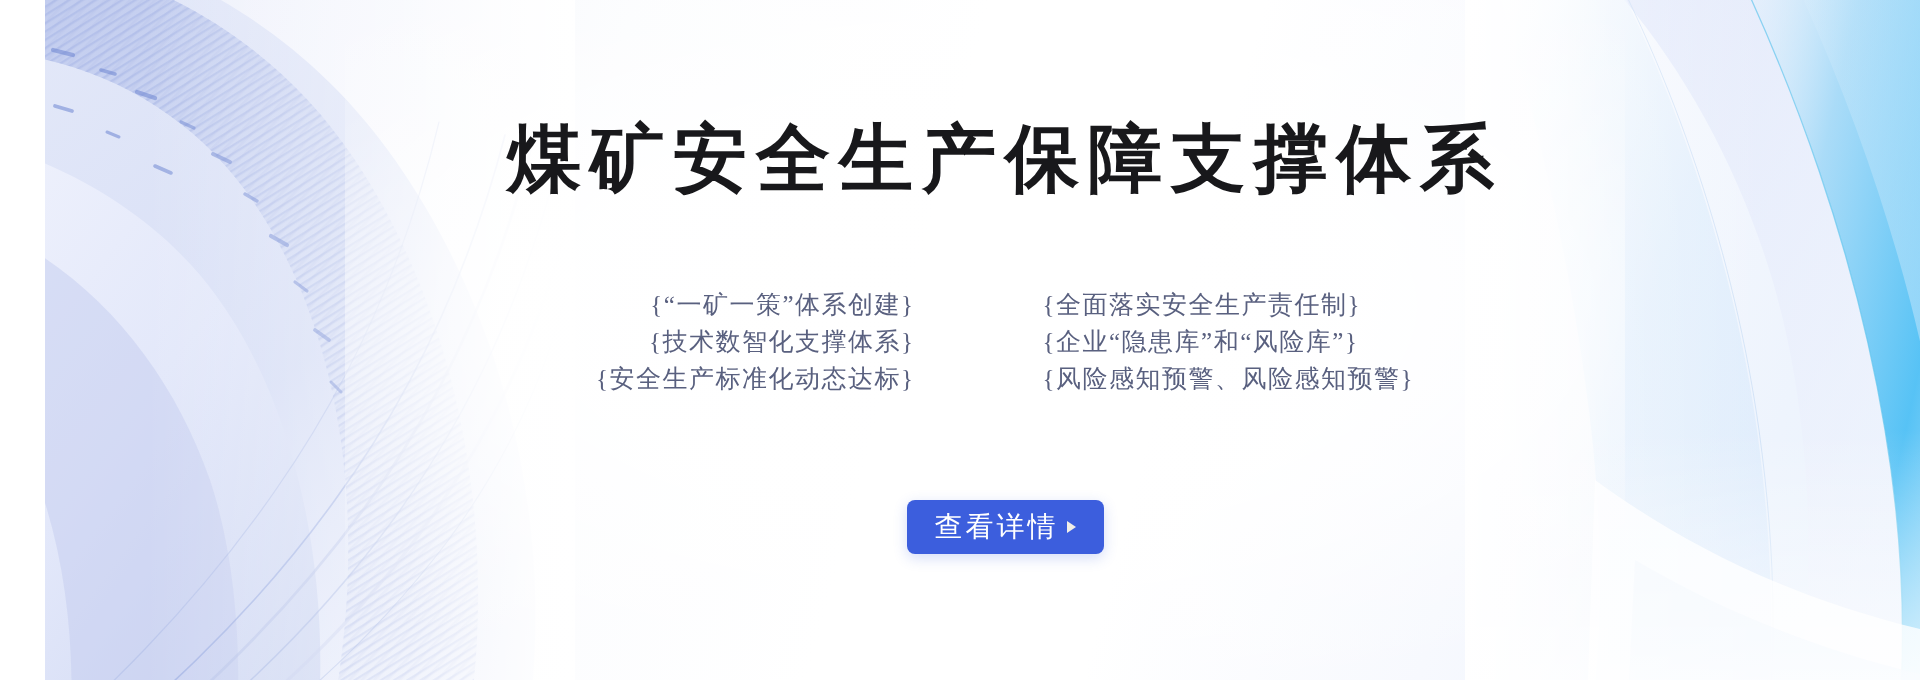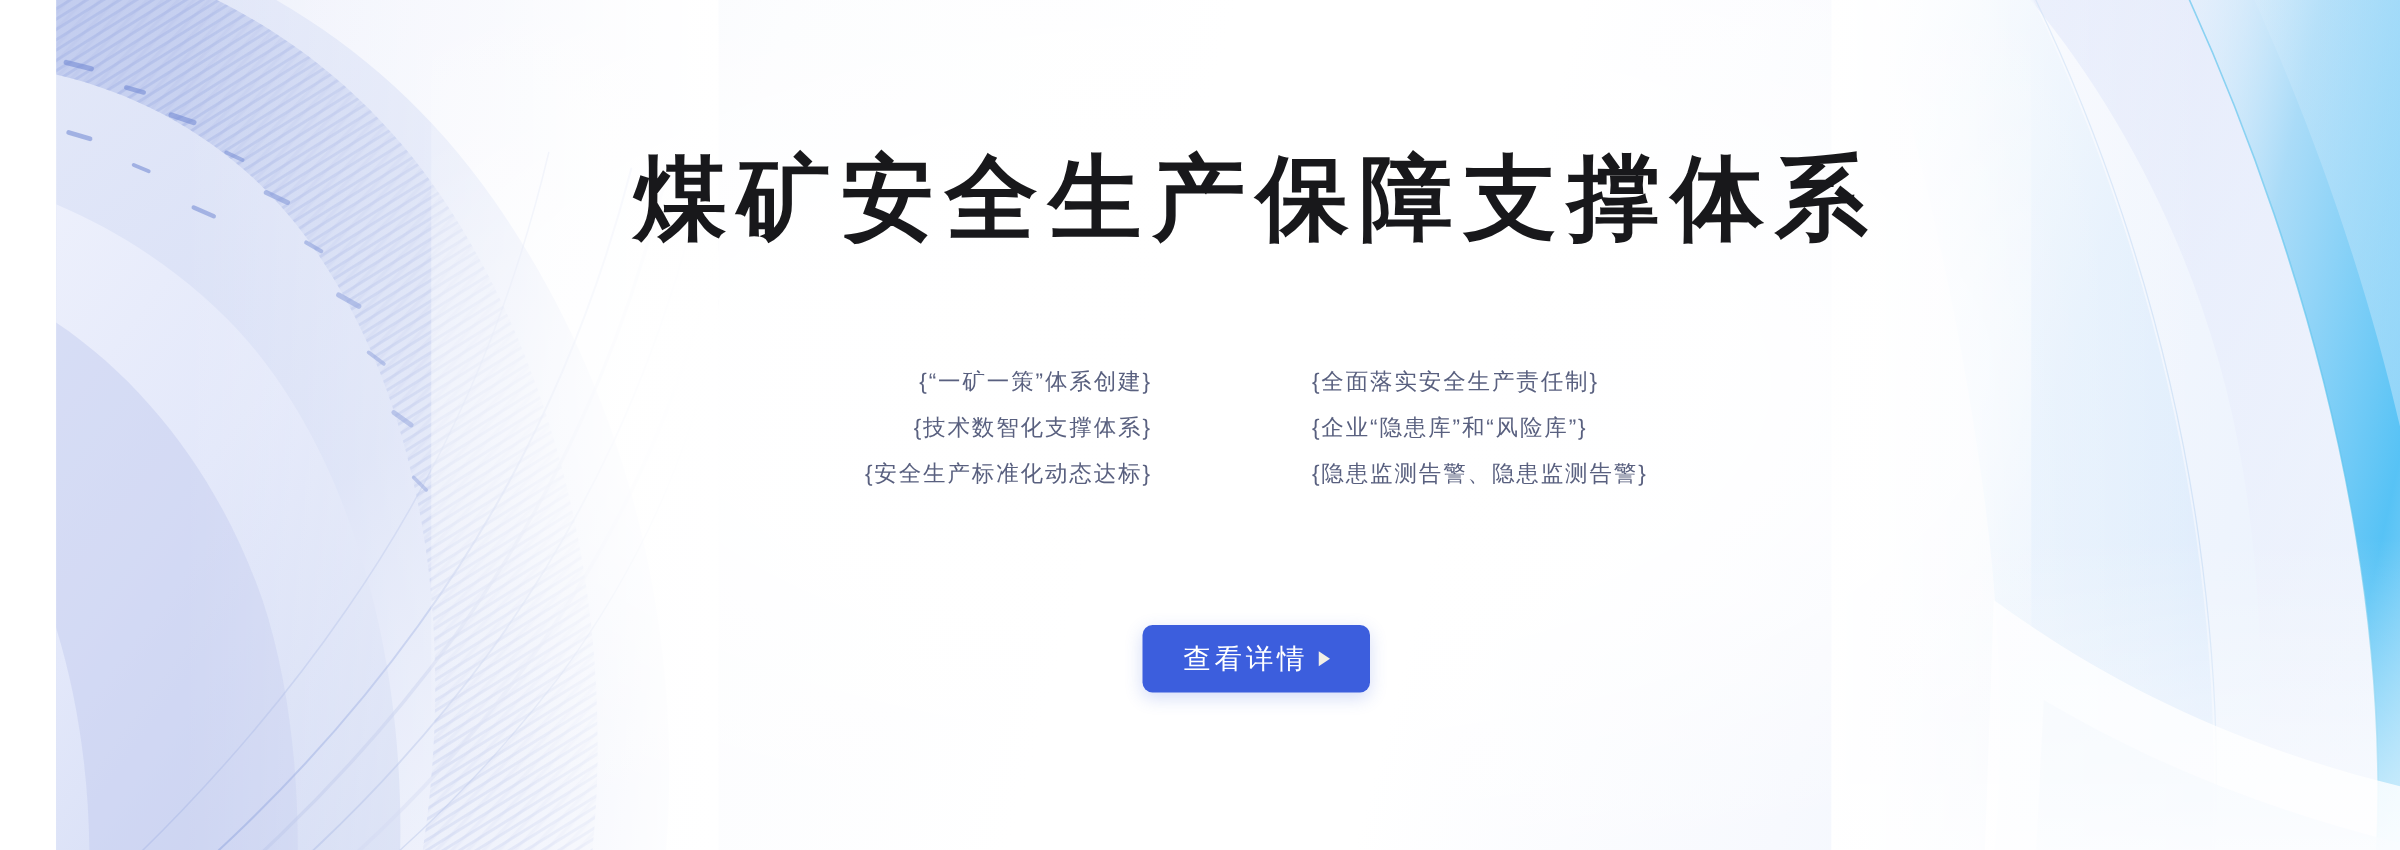--- a/index.html
+++ b/index.html
@@ -103,26 +103,26 @@
   }
   .tagline-col {
     display: flex;
     flex-direction: column;
     gap: 11px;
   }
   .tagline-col.col-left { align-items: flex-end; }
   .tagline-col.col-right { align-items: flex-start; }
 
   .tagline-item {
-    font-size: 18px;
+    font-size: 25px;
     line-height: 26px;
     color: #59607f;
     letter-spacing: 1.5px;
     white-space: nowrap;
-    font-family: Liberation Sans, sans-serif;
+    font-family: Liberation Serif, serif;
   }
 
   .cta-wrap {
     position: absolute;
     top: 500px;
     left: 0;
     right: 0;
     display: flex;
     justify-content: center;
   }
@@ -131,21 +131,21 @@
     align-items: center;
     justify-content: center;
     gap: 10px;
     min-width: 182px;
     height: 54px;
     padding: 0 28px;
     border: none;
     border-radius: 8px;
     background: #3c5edd;
     color: #ffffff;
-    font-size: 22px;
+    font-size: 28px;
     letter-spacing: 3px;
     font-weight: 500;
     cursor: pointer;
     box-shadow: 0 4px 14px rgba(60,94,221,0.22);
     font-family: "Liberation Sans", "DejaVu Sans", sans-serif;
   }
   .cta-label { display:inline-block; }
   .cta-arrow {
     display: inline-block;
     width: 0; height: 0;
@@ -334,21 +334,21 @@
 
       <div class="tagline-col col-left">
         <div class="tagline-item">{“一矿一策”体系创建}</div>
         <div class="tagline-item">{技术数智化支撑体系}</div>
         <div class="tagline-item">{安全生产标准化动态达标}</div>
       </div>
 
       <div class="tagline-col col-right">
         <div class="tagline-item">{全面落实安全生产责任制}</div>
         <div class="tagline-item">{企业“隐患库”和“风险库”}</div>
-        <div class="tagline-item">{隐患监测告警、隐患监测告警}</div>
+        <div class="tagline-item">{风险感知预警、风险感知预警}</div>
       </div>
 
     </div>
 
     <div class="cta-wrap">
       <button class="cta-button">
         <span class="cta-label">查看详情</span>
         <span class="cta-arrow"></span>
       </button>
     </div>

